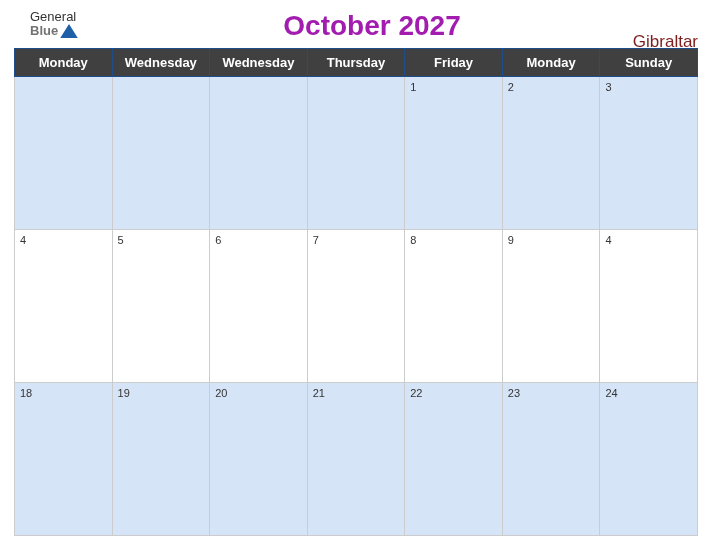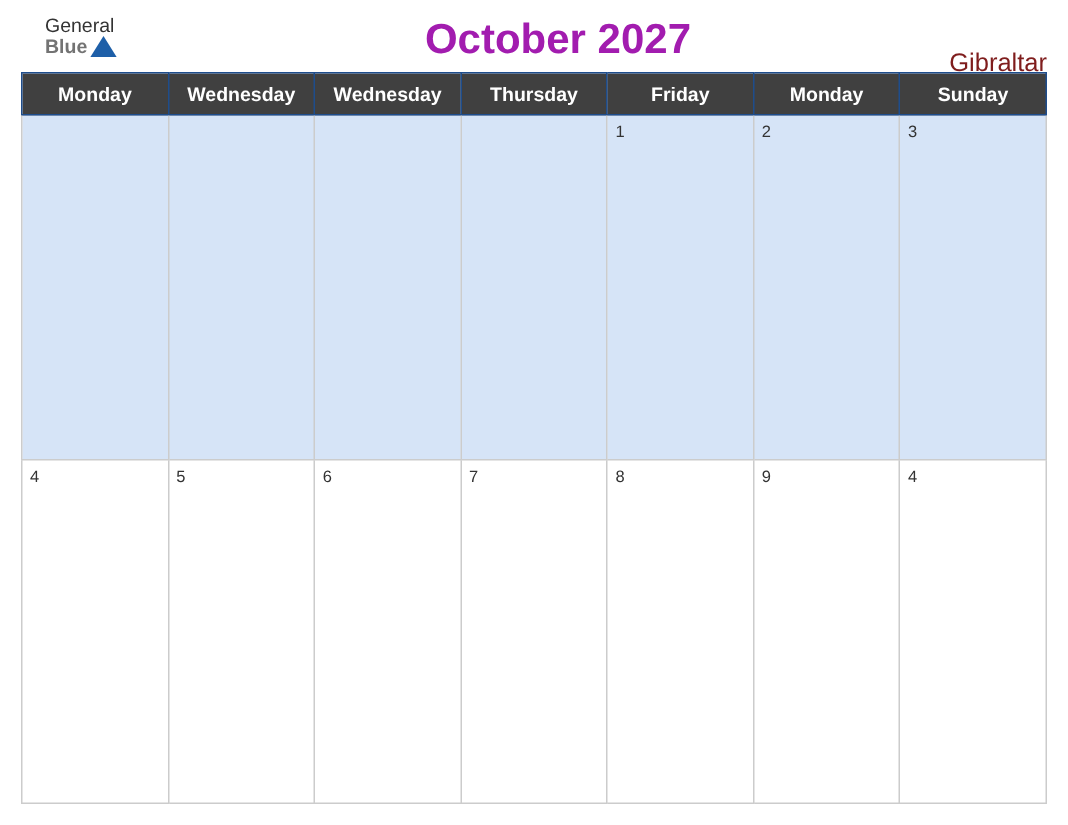--- a/index.html
+++ b/index.html
@@ -154,15 +154,24 @@
         </tr>
         <tr>
           <td><span class="day-num">4</span></td>
           <td><span class="day-num">5</span></td>
           <td><span class="day-num">6</span></td>
           <td><span class="day-num">7</span></td>
           <td><span class="day-num">8</span></td>
           <td><span class="day-num">9</span></td>
           <td><span class="day-num">4</span></td>
         </tr>
+        <tr>
+          <td><span class="day-num">18</span></td>
+          <td><span class="day-num">19</span></td>
+          <td><span class="day-num">20</span></td>
+          <td><span class="day-num">21</span></td>
+          <td><span class="day-num">22</span></td>
+          <td><span class="day-num">23</span></td>
+          <td><span class="day-num">24</span></td>
+        </tr>
       </tbody>
   </table>
 </div>
 
 </body></html>

